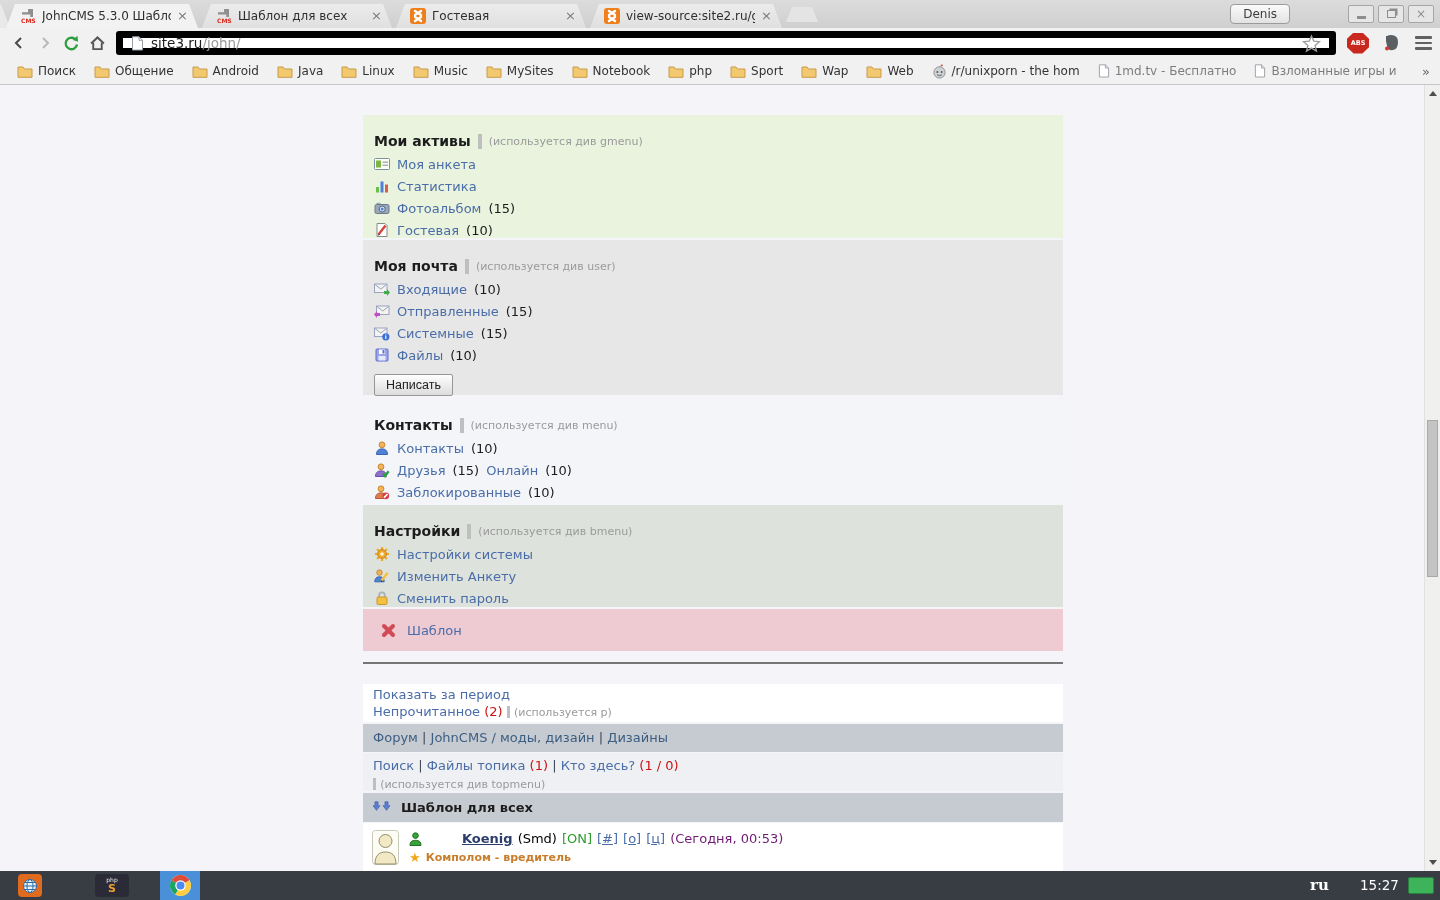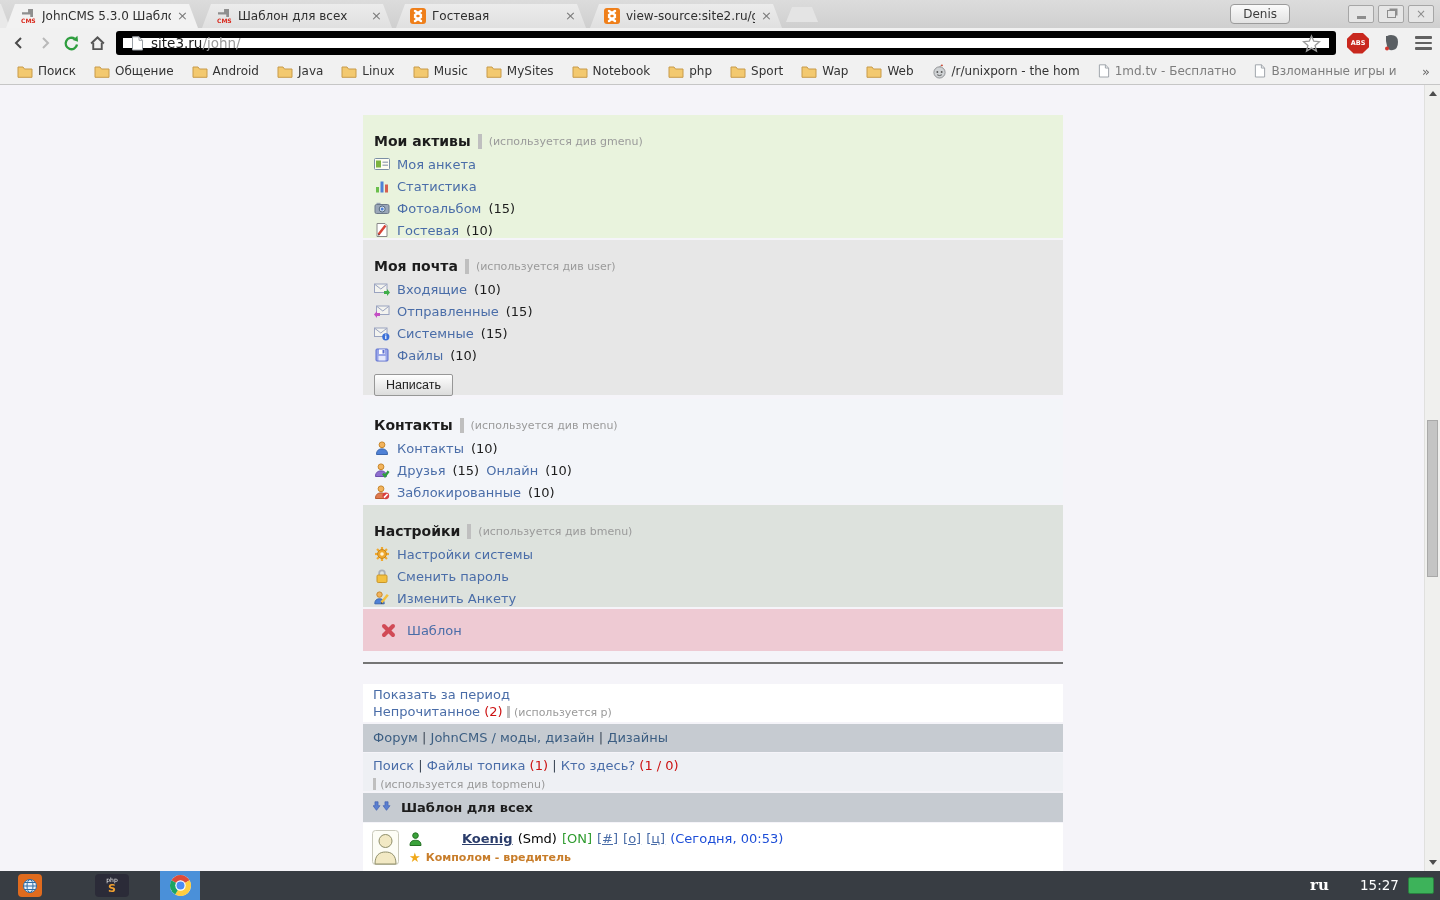--- a/index.html
+++ b/index.html
@@ -84,21 +84,21 @@
   .sep { color:#3e4a58; }
   .blk-topmenu { margin-top:1px; background:#eef0f4; height:38px; padding:4px 10px; font-size:13px; line-height:17px; }
   .blk-topic { margin-top:2px; background:#c6cbd1; height:29px; display:flex; align-items:center; gap:9px;
     padding:0 10px; font-size:13px; font-weight:bold; color:#1c1c1c; }
   .blk-post { margin-top:1px; background:#fff; height:64px; position:relative; padding:7px 10px 0 46px; font-size:13px; }
   .avatar { position:absolute; left:9px; top:7px; }
   .post-l1 { display:flex; align-items:center; gap:5px; height:17px; white-space:nowrap; }
   .post-author { color:#2b3d6b; font-weight:bold; text-decoration:underline;margin-left:35px; }
   .post-on { color:#2e9b2e; }
   .post-blnk { color:#4a6da8; text-decoration:underline; }
-  .post-time { color:#1d4ed8; }
+  .post-time { color:#701a75; }
   .post-l2 { display:flex; align-items:center; gap:5px; height:16px; margin-top:2px; }
   .rank-star { color:#f0a819; font-size:13px; }
   .rank { color:#c87d2a; font-size:11px; font-weight:bold; }
   .post-body { position:absolute; left:10px; top:46px; white-space:nowrap; color:#1a1a1a; }
 
   
   .scrollbar { position:absolute; right:0; top:85px; width:16px; height:786px; background:#f0f0ee; border-left:1px solid #e0e0de; }
   .sb-up, .sb-down { position:absolute; left:4px; width:0; height:0; border-left:4px solid transparent; border-right:4px solid transparent; }
   .sb-up { top:6px; border-bottom:5px solid #4d4d4d; }
   .sb-down { bottom:6px; border-top:5px solid #4d4d4d; }
@@ -488,33 +488,33 @@
               <rect x="6.9" y="1" width="2.2" height="14" transform="rotate(45 8 8)"></rect>
               <rect x="6.9" y="1" width="2.2" height="14" transform="rotate(-45 8 8)"></rect>
             </g>
             <circle cx="8" cy="8" r="4.4" fill="#f0a92f" stroke="#c5851d"></circle>
             <circle cx="8" cy="8" r="1.8" fill="#fff6dd"></circle>
           </svg>
       <a>Настройки системы</a>
     </div>
     <div class="mrow">
       <svg width="16" height="16" viewBox="0 0 16 16">
-            <path d="M5.2 7.5 v-2.3 a2.8 2.8 0 0 1 5.6 0 v2.3" fill="none" stroke="#aab0b8" stroke-width="1.8"></path>
-            <rect x="3" y="7" width="10" height="7.5" rx="1.2" fill="#f3c03f" stroke="#c8962a"></rect>
-          </svg>
-      <a>Сменить пароль</a>
-    </div>
-    <div class="mrow">
-      <svg width="16" height="16" viewBox="0 0 16 16">
             <circle cx="5.5" cy="4.6" r="2.7" fill="#f2b35c" stroke="#c8872a"></circle>
             <path d="M0.8 13.8 c0 -3.8 2.2 -5 4.7 -5 s4.7 1.2 4.7 5 z" fill="#4f81d6" stroke="#3a66ad"></path>
             <path d="M7.5 12.5 L13.8 4.8" stroke="#f3c03f" stroke-width="2.6"></path>
             <path d="M6.8 14 l2 -0.6 -1.5 -1.4 z" fill="#444"></path>
           </svg>
       <a>Изменить Анкету</a>
+    </div>
+    <div class="mrow">
+      <svg width="16" height="16" viewBox="0 0 16 16">
+            <path d="M5.2 7.5 v-2.3 a2.8 2.8 0 0 1 5.6 0 v2.3" fill="none" stroke="#aab0b8" stroke-width="1.8"></path>
+            <rect x="3" y="7" width="10" height="7.5" rx="1.2" fill="#f3c03f" stroke="#c8962a"></rect>
+          </svg>
+      <a>Сменить пароль</a>
     </div>
   </div>
 
   <div class="sec-exit">
     <svg width="15" height="15" viewBox="0 0 15 15">
           <g stroke="#d14a56" stroke-width="4" stroke-linecap="round">
             <path d="M3 3 L12 12"></path>
             <path d="M12 3 L3 12"></path>
           </g>
         </svg>

